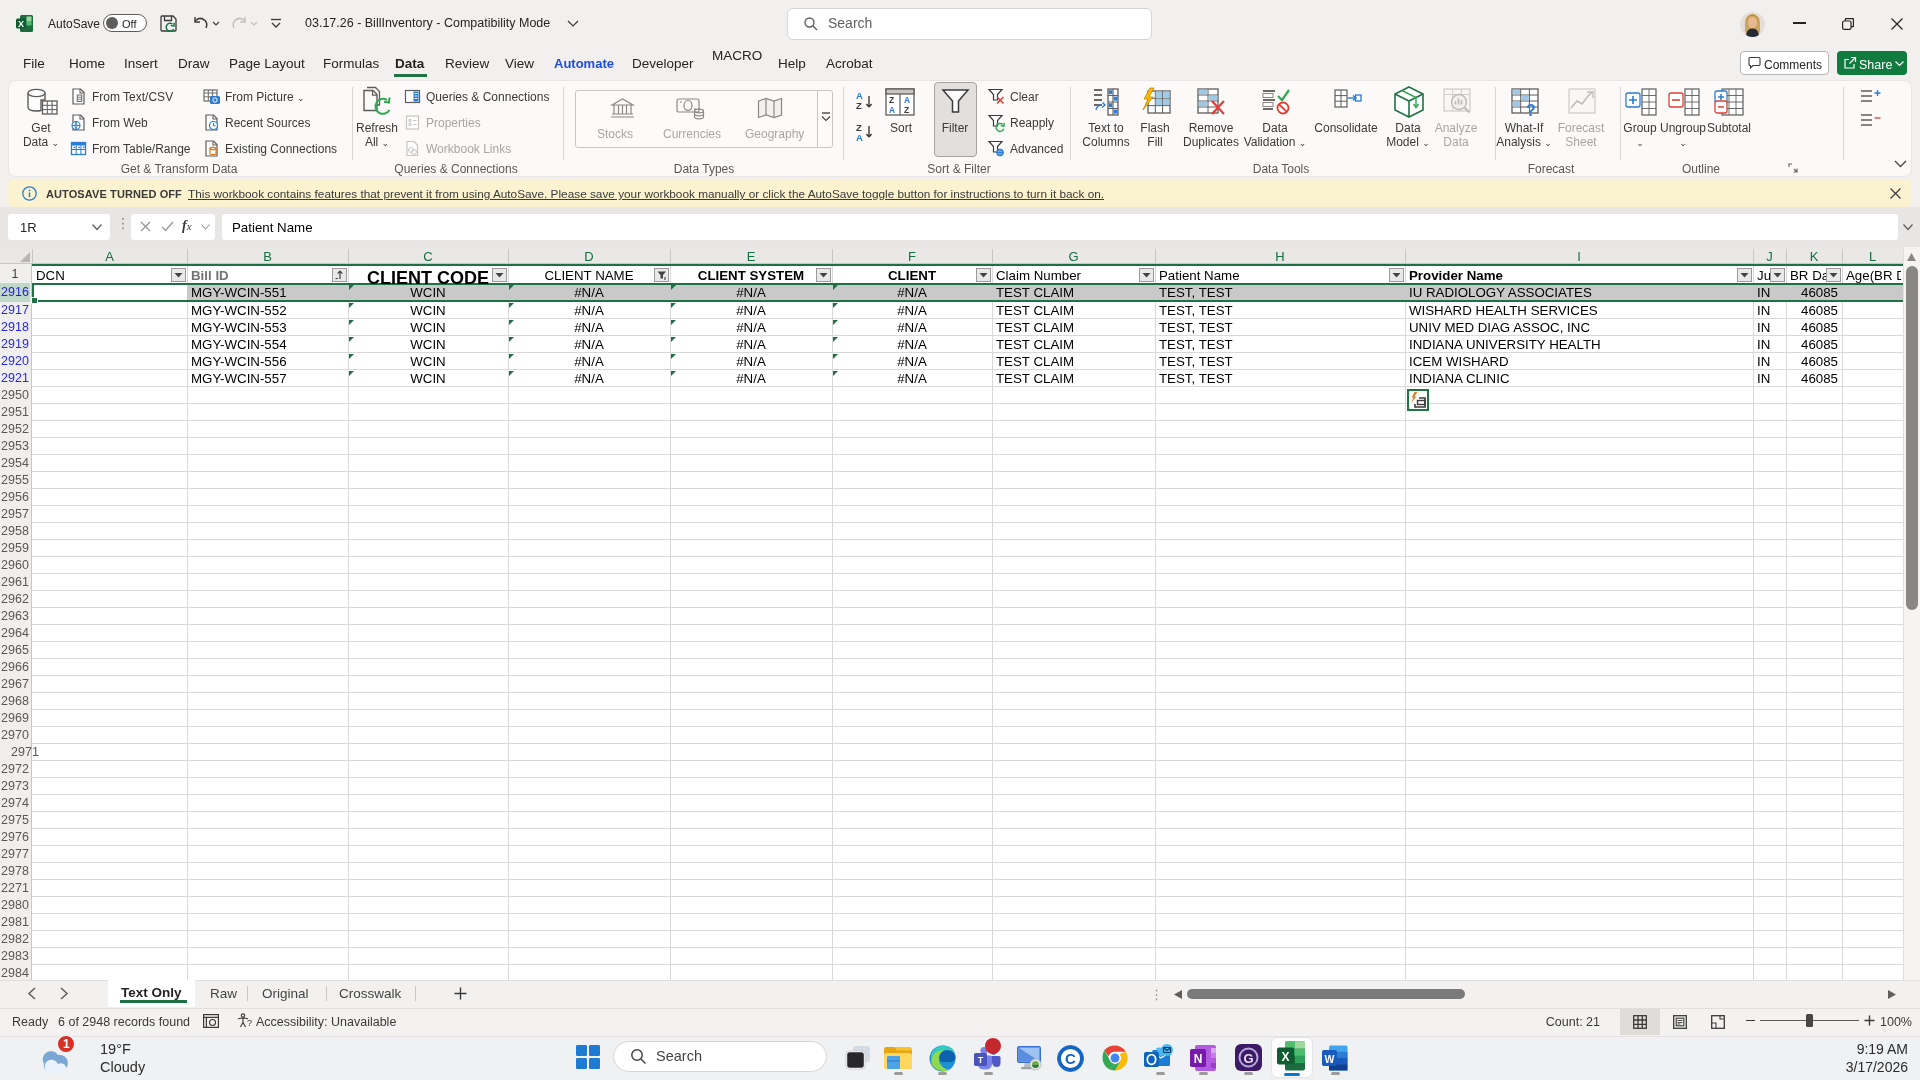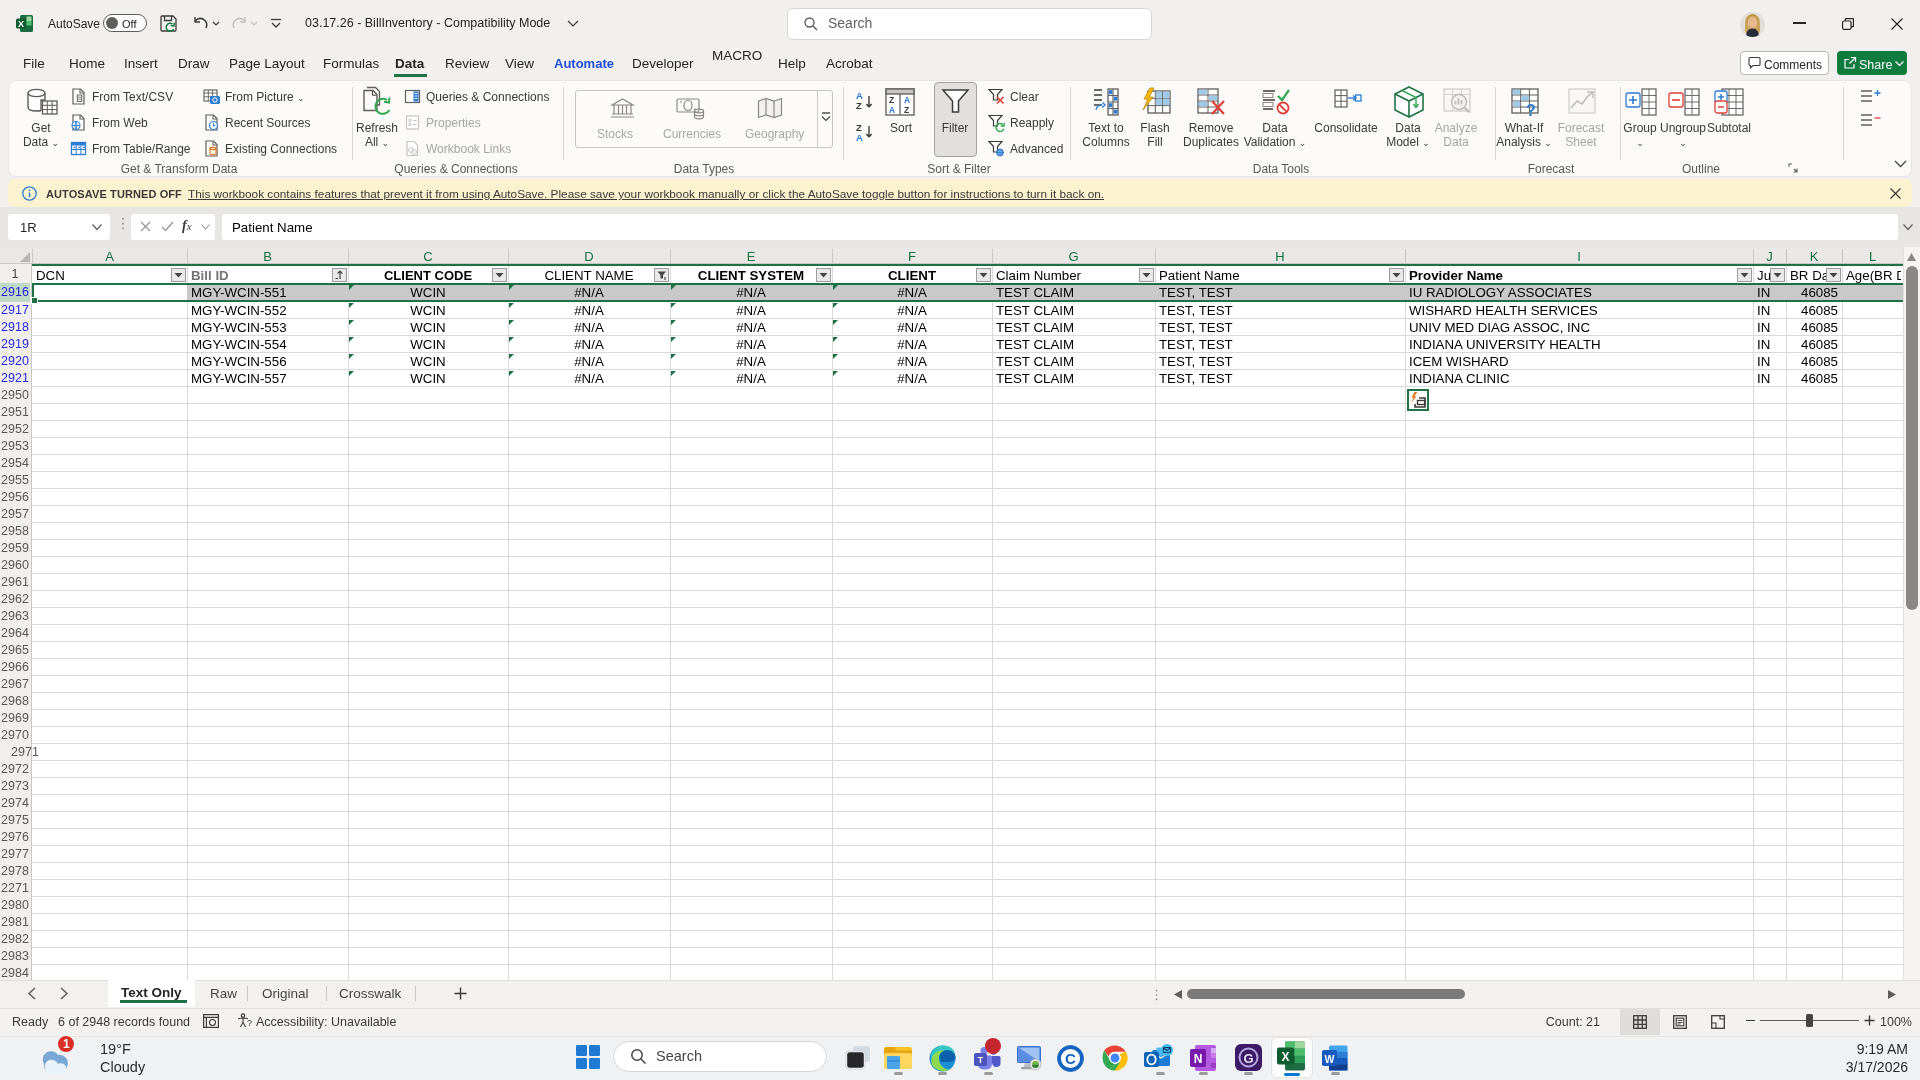--- a/index.html
+++ b/index.html
@@ -514,21 +514,21 @@
 <div class="t" style="left:0;top:846px;width:30px;height:17px;line-height:17px;text-align:center;font-size:12.5px;color:#5a5856;background:transparent">2977</div>
 <div class="t" style="left:0;top:863px;width:30px;height:17px;line-height:17px;text-align:center;font-size:12.5px;color:#5a5856;background:transparent">2978</div>
 <div class="t" style="left:0;top:880px;width:30px;height:17px;line-height:17px;text-align:center;font-size:12.5px;color:#5a5856;background:transparent">2271</div>
 <div class="t" style="left:0;top:897px;width:30px;height:17px;line-height:17px;text-align:center;font-size:12.5px;color:#5a5856;background:transparent">2980</div>
 <div class="t" style="left:0;top:914px;width:30px;height:17px;line-height:17px;text-align:center;font-size:12.5px;color:#5a5856;background:transparent">2981</div>
 <div class="t" style="left:0;top:931px;width:30px;height:17px;line-height:17px;text-align:center;font-size:12.5px;color:#5a5856;background:transparent">2982</div>
 <div class="t" style="left:0;top:948px;width:30px;height:17px;line-height:17px;text-align:center;font-size:12.5px;color:#5a5856;background:transparent">2983</div>
 <div class="t" style="left:0;top:965px;width:30px;height:17px;line-height:17px;text-align:center;font-size:12.5px;color:#5a5856;background:transparent">2984</div>
 <div class="t" style="left:36px;top:267.5px;font-size:13.3px;font-weight:normal;color:#000;max-width:149px;overflow:hidden">DCN</div>
 <div class="t" style="left:191px;top:267.5px;font-size:13.3px;font-weight:bold;color:#737373;max-width:155px;overflow:hidden">Bill ID</div>
-<div class="t" style="left:348px;top:267.5px;width:160px;text-align:center;font-size:13px;font-weight:bold;color:#000">CLIENT CODE</div>
+<div class="t" style="left:348px;top:267.5px;width:160px;text-align:center;font-size:18px;font-weight:bold;color:#000">CLIENT CODE</div>
 <div class="t" style="left:508px;top:267.5px;width:162px;text-align:center;font-size:13.3px;font-weight:normal;color:#000">CLIENT NAME</div>
 <div class="t" style="left:670px;top:267.5px;width:162px;text-align:center;font-size:13.3px;font-weight:bold;color:#000">CLIENT SYSTEM</div>
 <div class="t" style="left:832px;top:267.5px;width:160px;text-align:center;font-size:13.3px;font-weight:bold;color:#000">CLIENT</div>
 <div class="t" style="left:996px;top:267.5px;font-size:13.3px;font-weight:normal;color:#000;max-width:157px;overflow:hidden">Claim Number</div>
 <div class="t" style="left:1159px;top:267.5px;font-size:13.3px;font-weight:normal;color:#000;max-width:244px;overflow:hidden">Patient Name</div>
 <div class="t" style="left:1409px;top:267.5px;font-size:13.3px;font-weight:bold;color:#000;max-width:342px;overflow:hidden">Provider Name</div>
 <div class="t" style="left:1757px;top:267.5px;font-size:13.3px;font-weight:normal;color:#000;max-width:27px;overflow:hidden">Ju</div>
 <div class="t" style="left:1790px;top:267.5px;font-size:13.3px;font-weight:normal;color:#000;max-width:50px;overflow:hidden">BR Da</div>
 <div class="t" style="left:1846px;top:267.5px;font-size:13.3px;font-weight:normal;color:#000;max-width:55px;overflow:hidden">Age(BR D</div>
 <div class="ab" style="left:170.5px;top:267.5px;width:15px;height:14.5px;background:#e9e9e9;border:1px solid #9e9c9a"></div>

